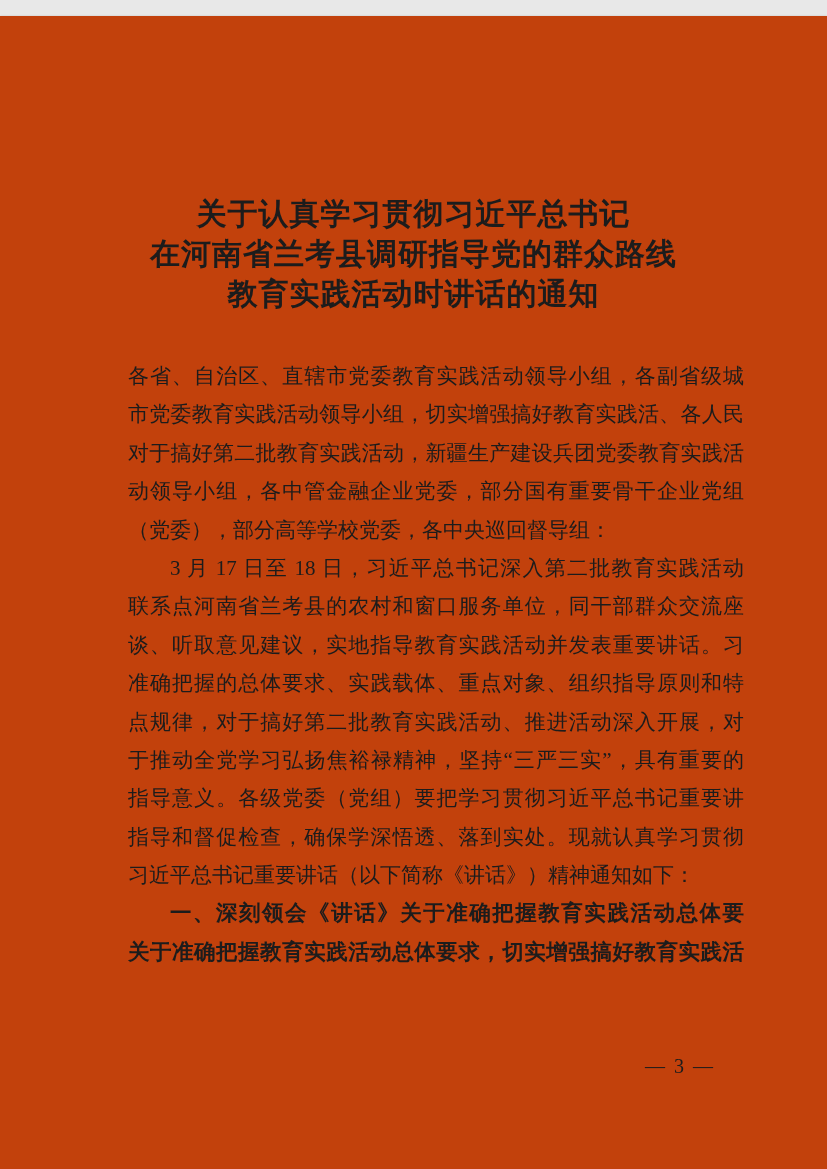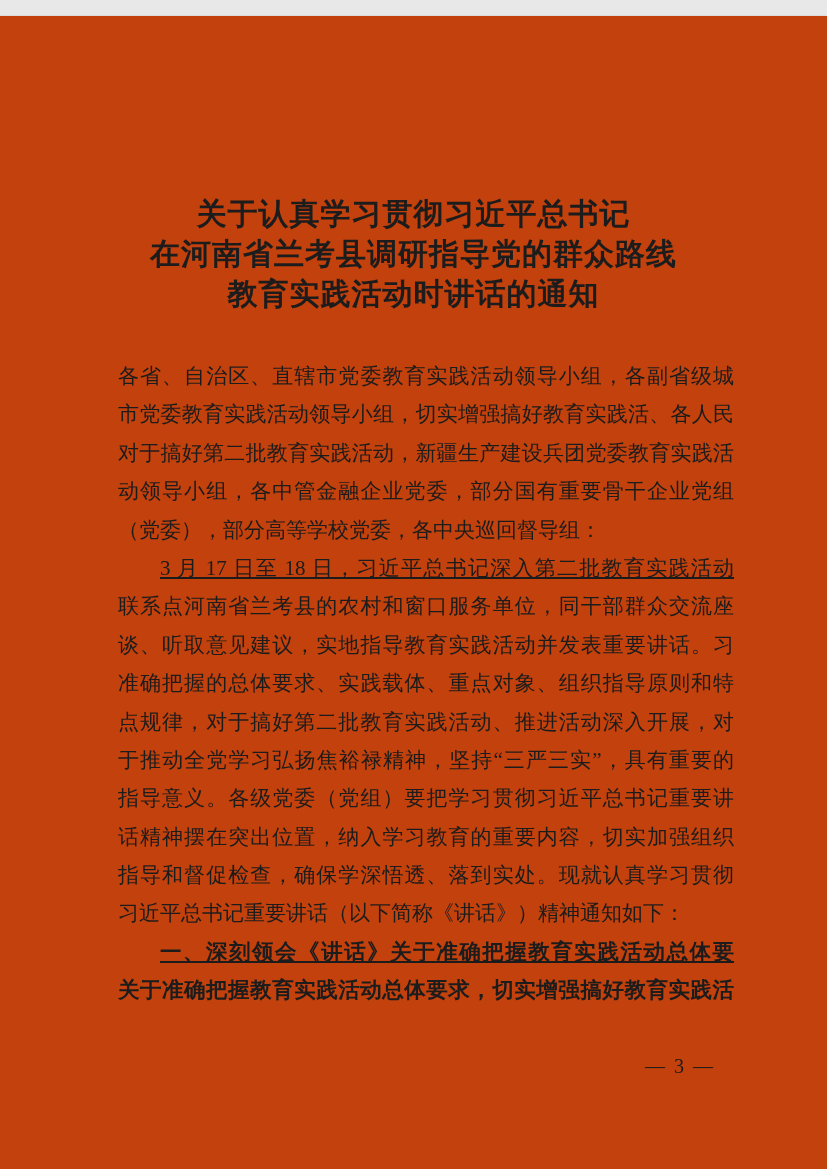--- a/index.html
+++ b/index.html
@@ -25,39 +25,38 @@
     right: 0;
     text-align: center;
     font-weight: bold;
     font-size: 30px;
     line-height: 40px;
     letter-spacing: 1px;
   }
   .body-block {
     position: absolute;
     top: 341px;
-    left: 118px;
+    left: 128px;
     width: 616px;
     font-size: 21px;
   }
   .line {
     height: 38.4px;
     line-height: 38.4px;
     text-align: justify;
     text-align-last: justify;
     text-justify: inter-character;
     overflow: hidden;
   }
   .line.short {
     text-align: center;
     text-align-last: left;
   }
   .line.indent {
     padding-left: 42px;
-    text-decoration: underline;
   }
   .line.bold {
     font-weight: bold;
     font-family: "Liberation Sans", "DejaVu Sans", sans-serif;
     font-size: 21.5px;
   }
   .page-number {
     position: absolute;
     top: 1036px;
     right: 112px;
@@ -86,21 +85,20 @@
       <div class="line">对于搞好第二批教育实践活动，新疆生产建设兵团党委教育实践活</div>
       <div class="line">动领导小组，各中管金融企业党委，部分国有重要骨干企业党组</div>
       <div class="line short">（党委），部分高等学校党委，各中央巡回督导组：</div>
       <div class="line indent">3 月 17 日至 18 日，习近平总书记深入第二批教育实践活动</div>
       <div class="line">联系点河南省兰考县的农村和窗口服务单位，同干部群众交流座</div>
       <div class="line">谈、听取意见建议，实地指导教育实践活动并发表重要讲话。习</div>
       <div class="line">准确把握的总体要求、实践载体、重点对象、组织指导原则和特</div>
       <div class="line">点规律，对于搞好第二批教育实践活动、推进活动深入开展，对</div>
       <div class="line">于推动全党学习弘扬焦裕禄精神，坚持“三严三实”，具有重要的</div>
       <div class="line">指导意义。各级党委（党组）要把学习贯彻习近平总书记重要讲</div>
-      <div class="line">话精神摆在突出位置，纳入学习教育的重要内容，切实加强组织</div>
       <div class="line">指导和督促检查，确保学深悟透、落到实处。现就认真学习贯彻</div>
       <div class="line short">习近平总书记重要讲话（以下简称《讲话》）精神通知如下：</div>
       <div class="line indent bold">一、深刻领会《讲话》关于准确把握教育实践活动总体要求，</div>
       <div class="line bold">关于准确把握教育实践活动总体要求，切实增强搞好教育实践活</div>
     </div>
 
   <div class="page-number">— 3 —</div>
 
 </div>
 

